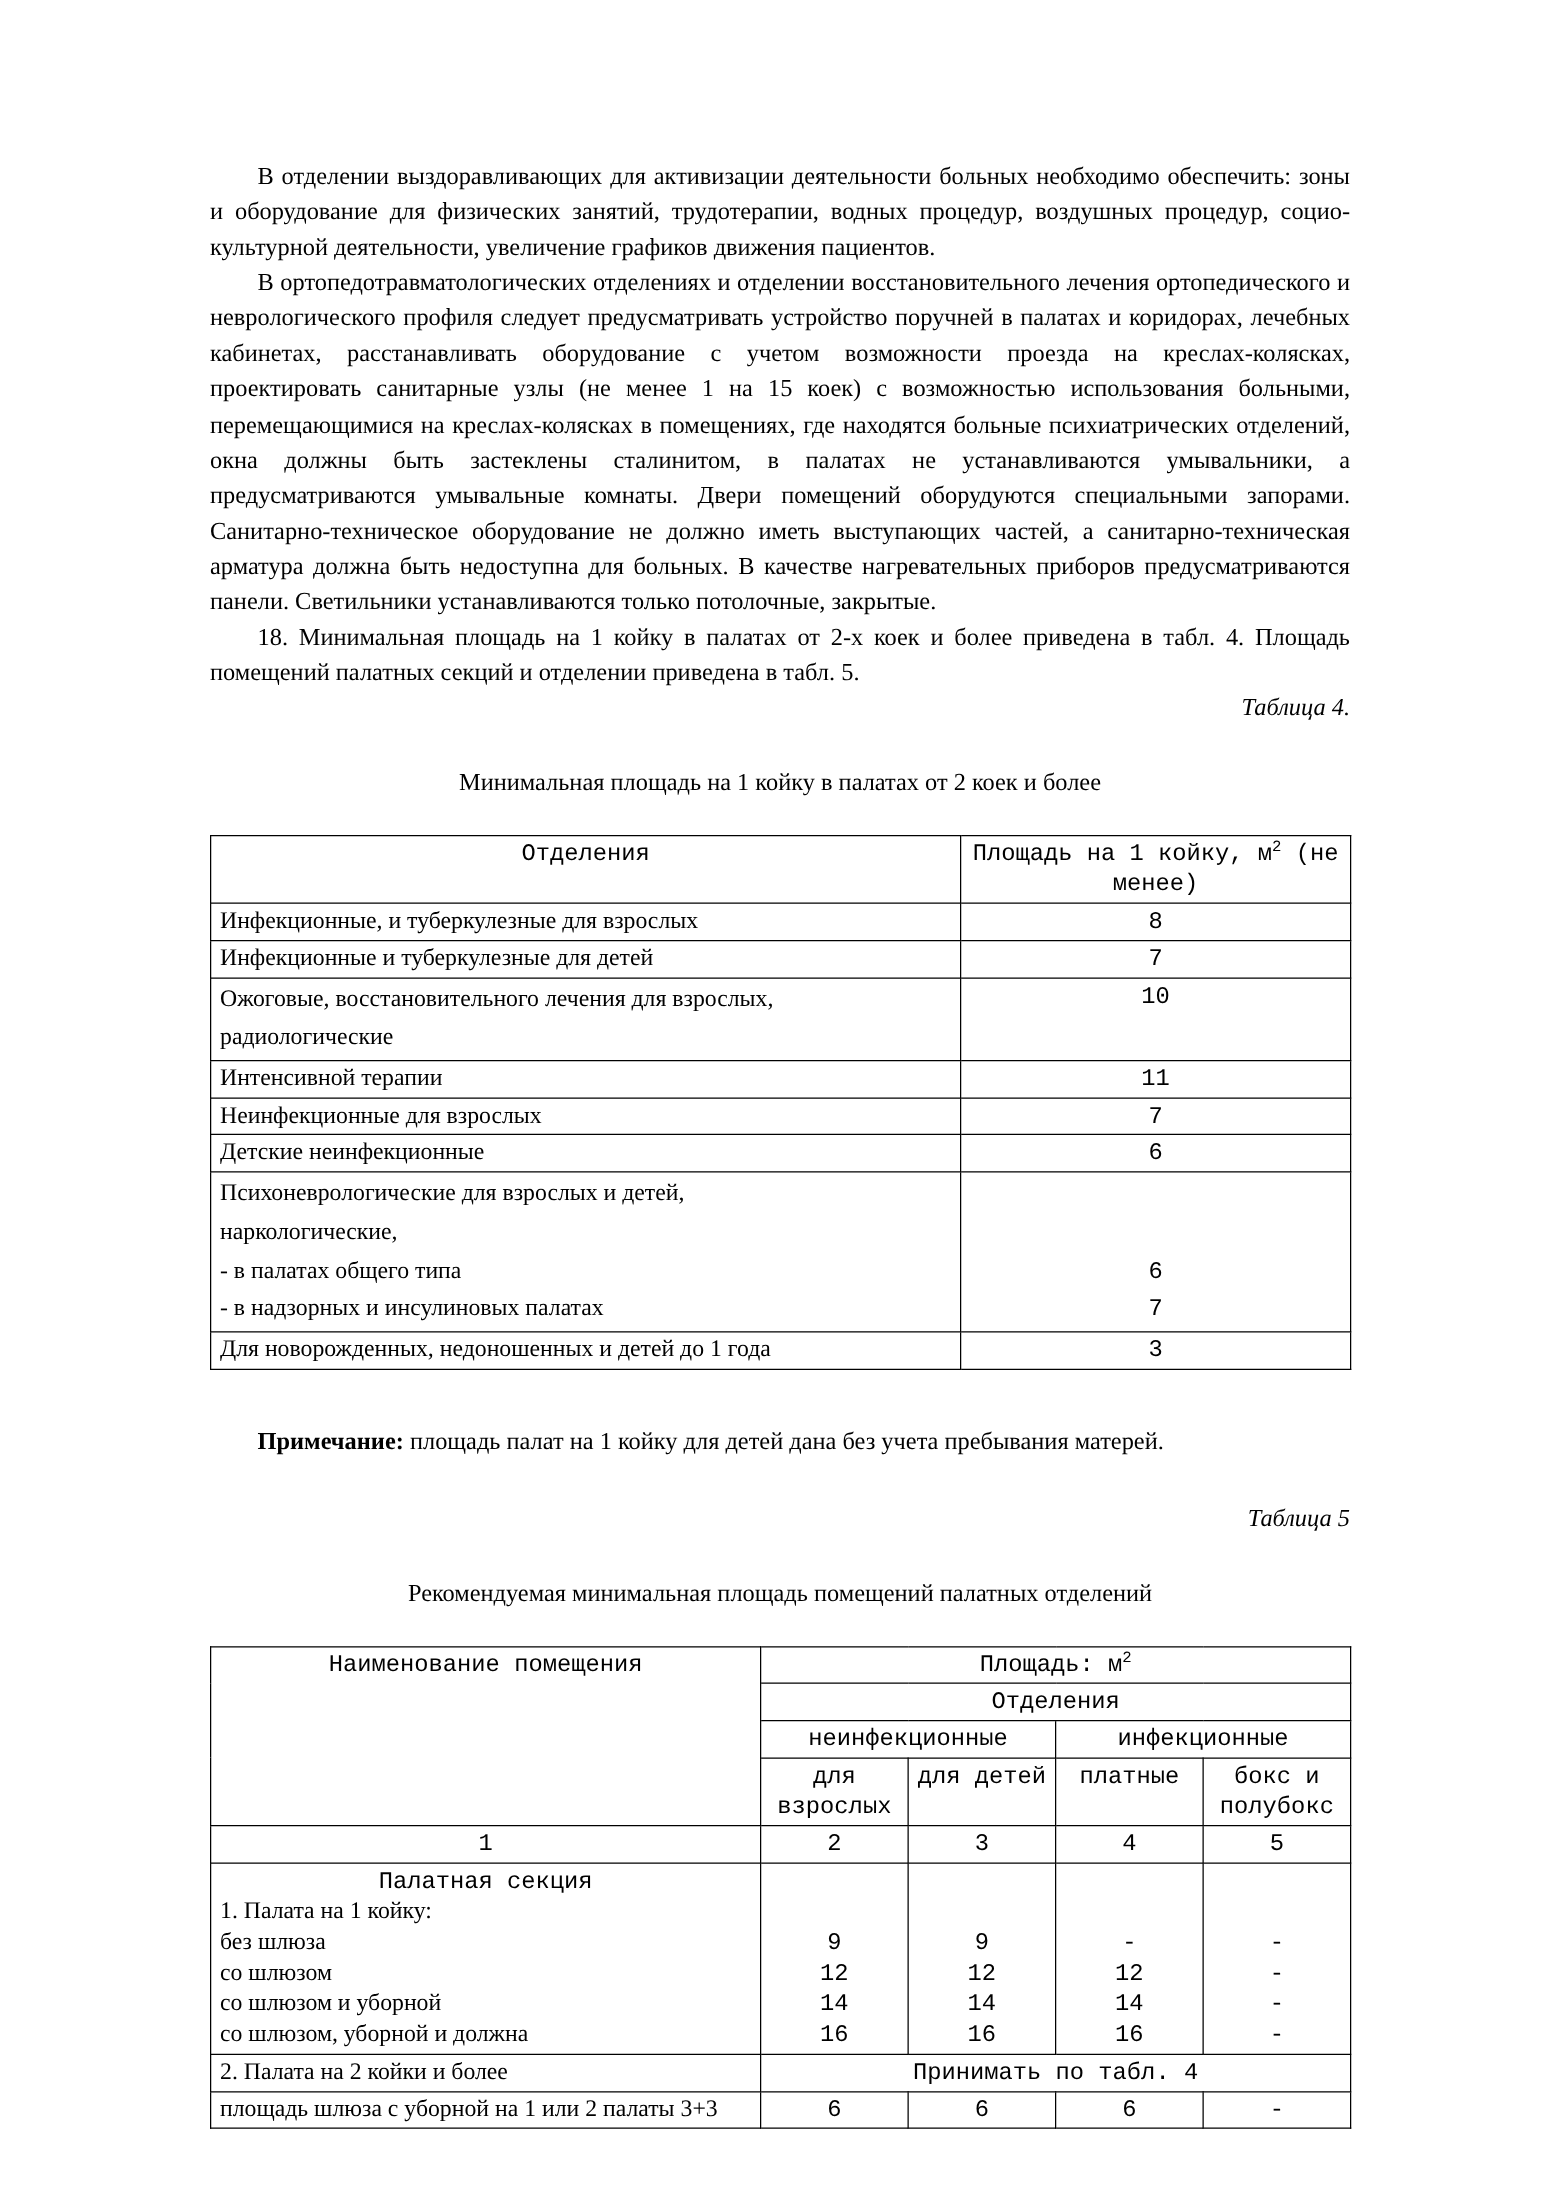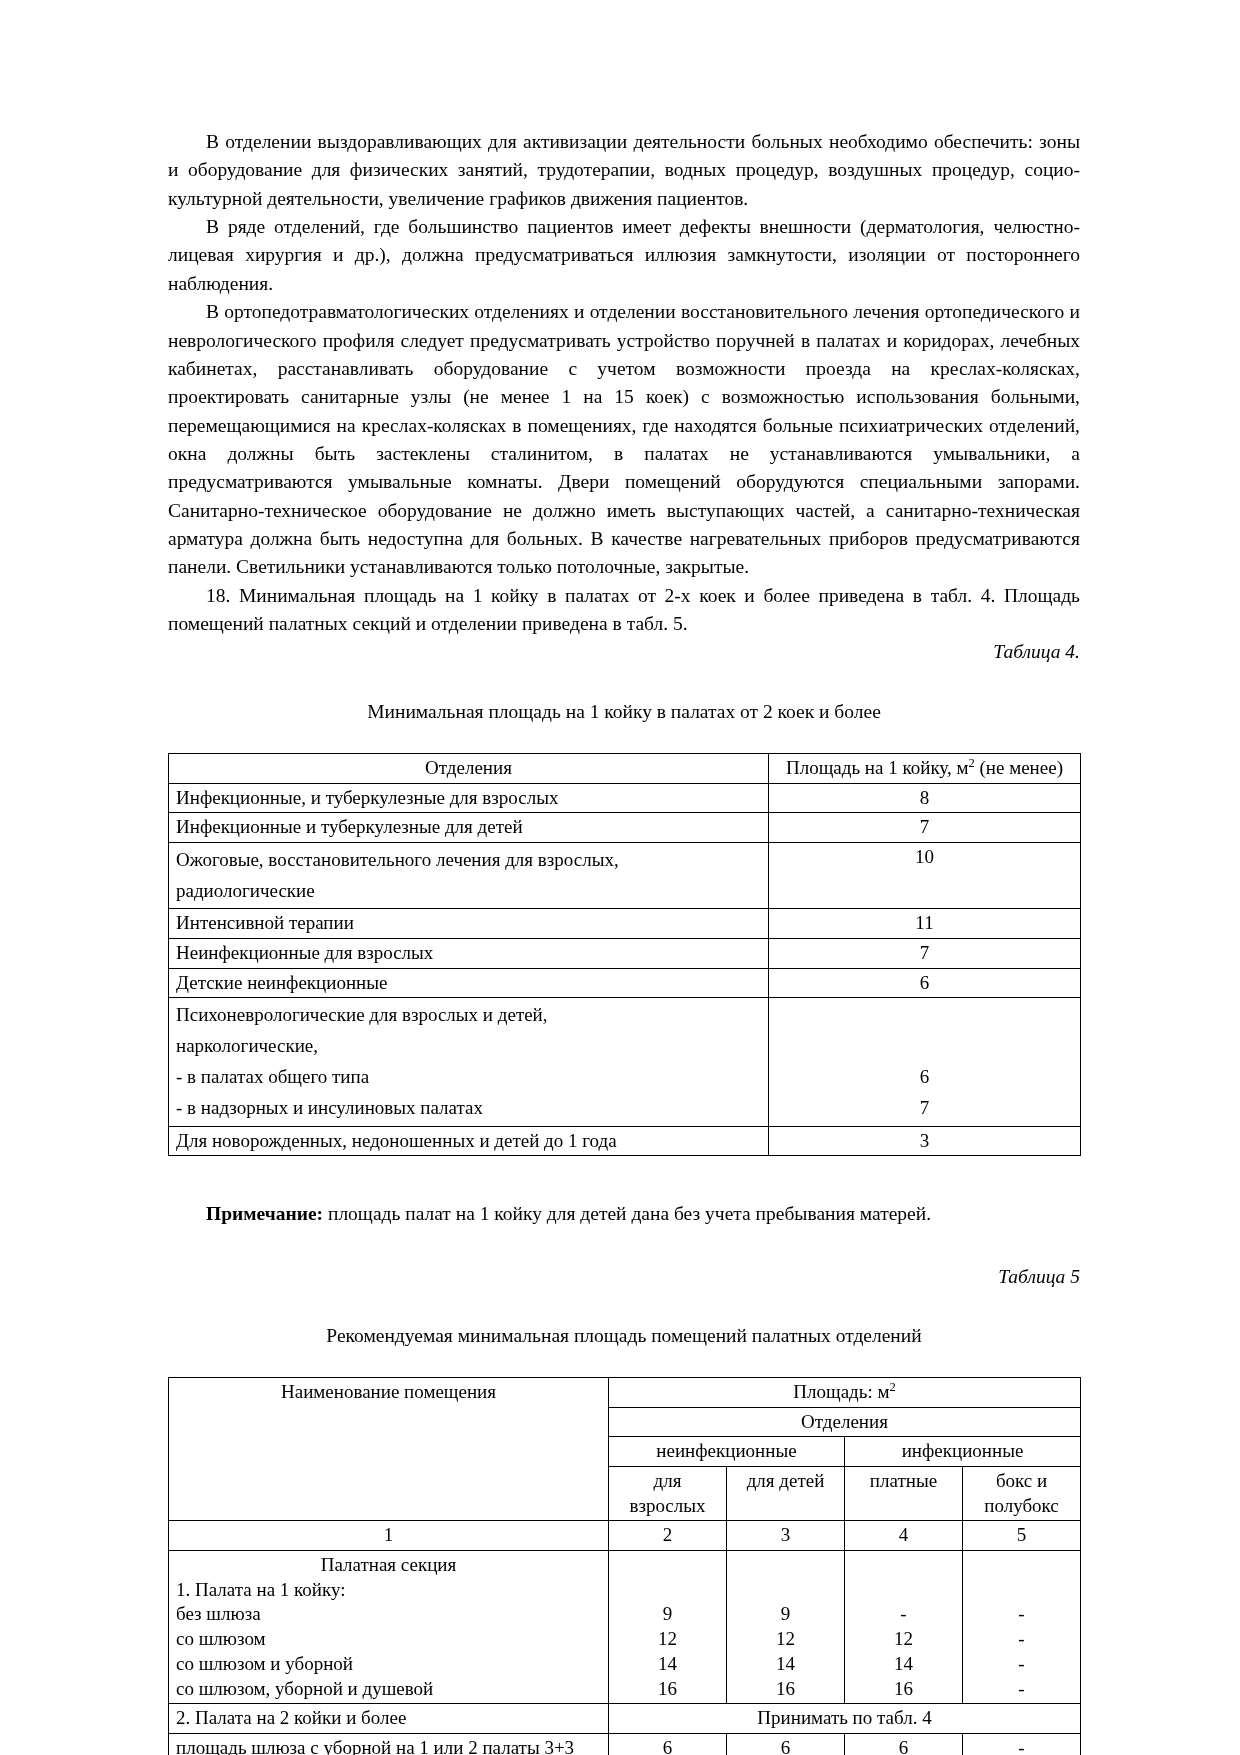--- a/index.html
+++ b/index.html
@@ -57,21 +57,21 @@
     line-height: 1.30;
     table-layout: fixed;
   }
   table.doc-table td,
   table.doc-table th {
     border: 1.4px solid #000;
     padding: 2px 7px;
     vertical-align: top;
     font-weight: normal;
   }
-  .c  { text-align: center; }
+  .c  { text-align: center; font-family: Liberation Mono, monospace; }
   .l  { text-align: left; }
   .j  { text-align: justify; }
   .mid { vertical-align: middle; text-align: center; }
 
   
   .t4-c1 { width: 600px; }
   .t4-c2 { width: 312px; }
 
   
   .t5-c1 { width: 440px; }
@@ -84,21 +84,20 @@
 
   .multiline { white-space: pre-line; }
   .cell-pad-lines { line-height: 1.62; }
 </style>
 </head>
 <body>
 
 <div class="page">
 
   <p class="body-text">В отделении выздоравливающих для активизации деятельности больных необходимо обеспечить: зоны и оборудование для физических занятий, трудотерапии, водных процедур, воздушных процедур, социо-культурной деятельности, увеличение графиков движения пациентов.</p>
-  <p class="body-text">В ряде отделений, где большинство пациентов имеет дефекты внешности (дерматология, челюстно-лицевая хирургия и др.), должна предусматриваться иллюзия замкнутости, изоляции от постороннего наблюдения.</p>
   <p class="body-text">В ортопедотравматологических отделениях и отделении восстановительного лечения ортопедического и неврологического профиля следует предусматривать устройство поручней в палатах и коридорах, лечебных кабинетах, расстанавливать оборудование с учетом возможности проезда на креслах-колясках, проектировать санитарные узлы (не менее 1 на 15 коек) с возможностью использования больными, перемещающимися на креслах-колясках в помещениях, где находятся больные психиатрических отделений, окна должны быть застеклены сталинитом, в палатах не устанавливаются умывальники, а предусматриваются умывальные комнаты. Двери помещений оборудуются специальными запорами. Санитарно-техническое оборудование не должно иметь выступающих частей, а санитарно-техническая арматура должна быть недоступна для больных. В качестве нагревательных приборов предусматриваются панели. Светильники устанавливаются только потолочные, закрытые.</p>
   <p class="body-text">18. Минимальная площадь на 1 койку в палатах от 2-х коек и более приведена в табл. 4. Площадь помещений палатных секций и отделении приведена в табл. 5.</p>
 
   <p class="right-label">Таблица 4.</p>
 
   <div class="sp-34"></div>
 
   <p class="tbl-caption">Минимальная площадь на 1 койку в палатах от 2 коек и более</p>
 
   <div class="sp-30"></div>
@@ -212,21 +211,21 @@
       </tr>
     </thead>
     <tbody>
       <tr>
         <td class="l">
           <div class="c">Палатная секция</div>
           <div>1. Палата на 1 койку:</div>
           <div>без шлюза</div>
           <div>со шлюзом</div>
           <div>со шлюзом и уборной</div>
-          <div>со шлюзом, уборной и душевой</div>
+          <div>со шлюзом, уборной и должна</div>
         </td>
         <td class="c">
           <div>&nbsp;</div>
             <div>&nbsp;</div>
           <div>9</div>
           <div>12</div>
           <div>14</div>
           <div>16</div>
         </td>
         <td class="c">

